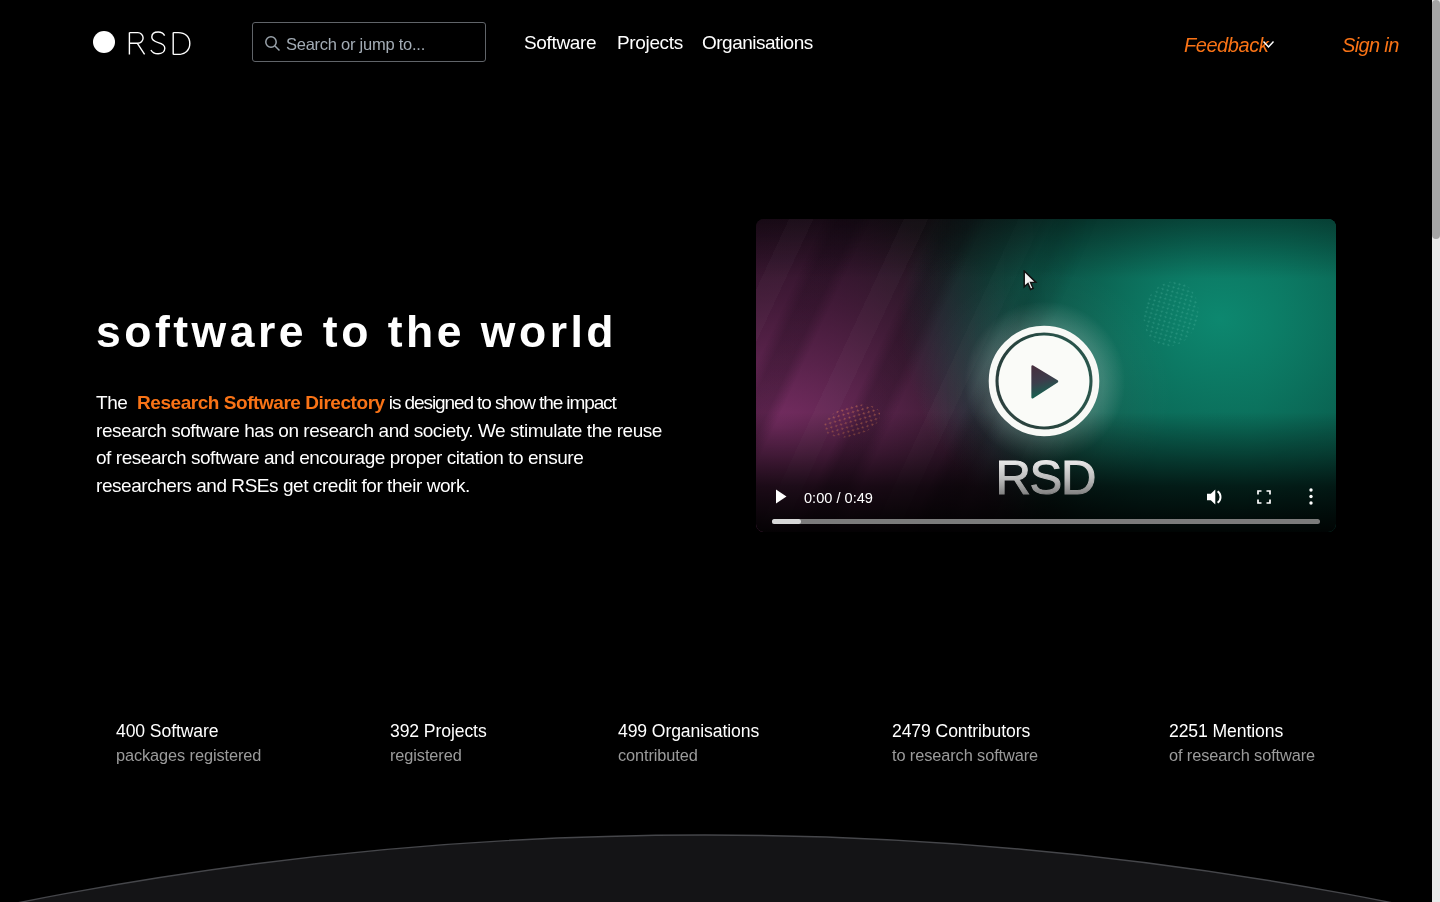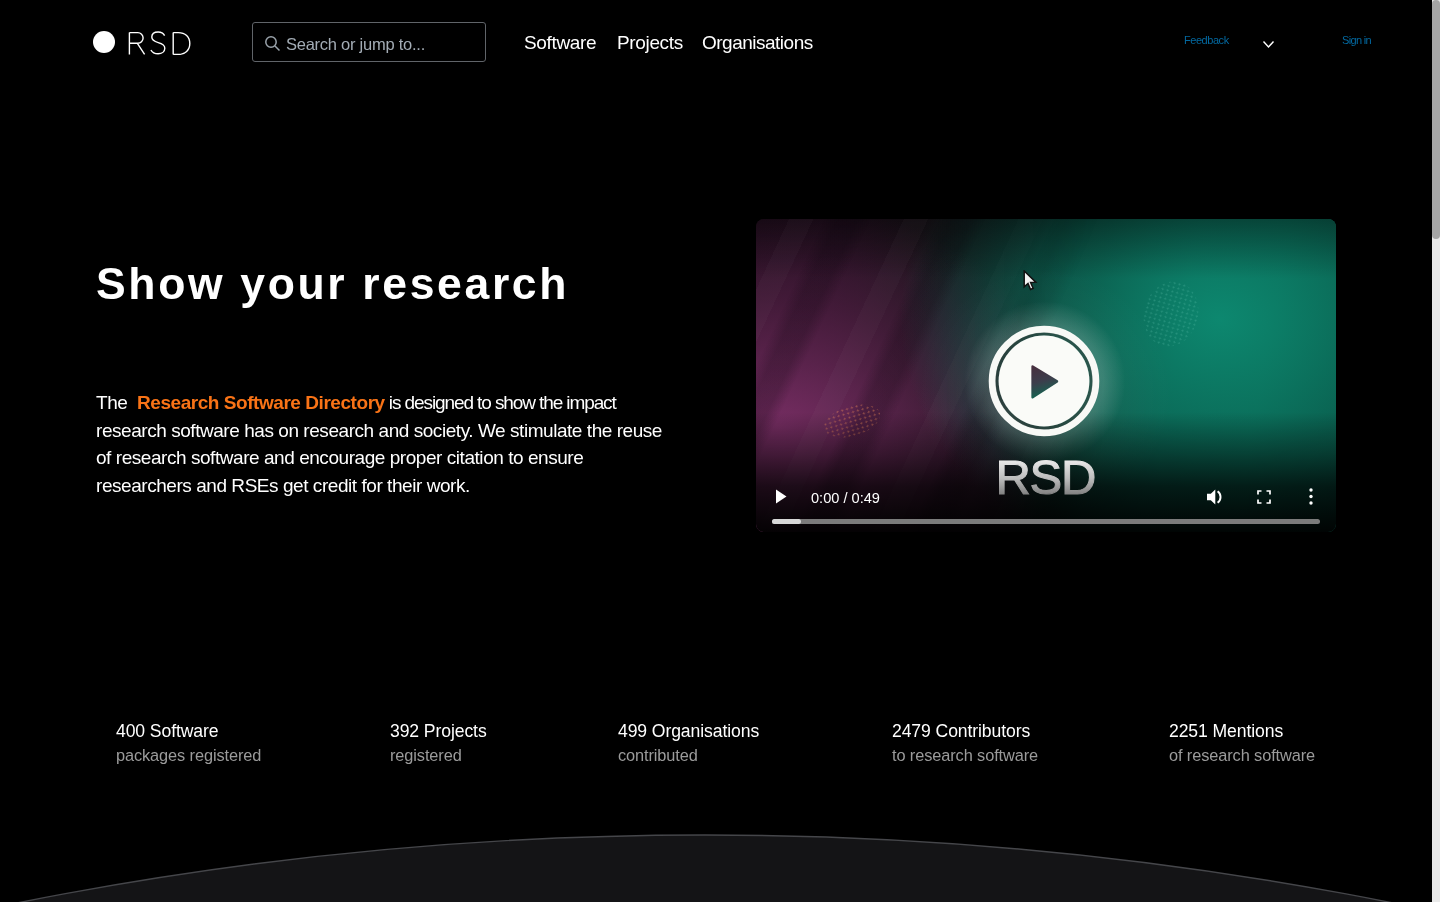--- a/index.html
+++ b/index.html
@@ -5,21 +5,21 @@
   * { margin:0; padding:0; box-sizing:border-box; }
   html,body { width:1440px; height:902px; background:#000; overflow:hidden; }
   body { font-family:"Liberation Sans", sans-serif; position:relative; color:#fff; }
   .abs { position:absolute; }
 
   
   .logo-dot { left:93px; top:31px; width:22px; height:22px; border-radius:50%; background:#fff; }
   .searchbox { left:252px; top:22px; width:234px; height:40px; border:1px solid #606469; border-radius:3px; }
   .searchph { left:286px; top:23.5px; height:40px; line-height:40px; font-size:16.5px; letter-spacing:-0.25px; color:#a3acb5; }
   .navlink { top:32px; font-size:19px; color:#fff; letter-spacing:-0.35px; }
-  .hdrright { top:34px; font-size:11px; color:#0369a1; letter-spacing:-0.3px; }
+  .hdrright { top:34px; font-size:20px; color:#f97316; letter-spacing:-0.3px;font-style:italic; }
 
   
   .h1 { left:96px; top:259.5px; font-size:44.5px; line-height:48px; font-weight:700; color:#fff; white-space:nowrap; }
   .h1 .l1 { letter-spacing:2.65px; }
   .h1 .l2 { letter-spacing:3.5px; }
   .para { left:96px; top:389px; font-size:19px; letter-spacing:-0.45px; line-height:27.7px; color:#fff; }
   .para a { color:#f97316; font-weight:700; text-decoration:none; }
 
   
   .stat { top:720px; }
@@ -46,21 +46,21 @@
   .ctrlgrad { position:absolute; left:0; right:0; bottom:0; height:120px;
     background: linear-gradient(rgba(0,0,0,0) 0%, rgba(0,0,0,0.38) 35%, rgba(0,0,0,0.72) 62%, rgba(0,0,0,0.95) 100%); }
   .dots-orange { position:absolute; left:67px; top:187px; width:58px; height:30px;
     background-image: radial-gradient(rgba(255,150,90,0.7) 0.8px, rgba(255,150,90,0) 1.3px);
     background-size:5px 4.4px; transform:rotate(-16deg); opacity:0.6; border-radius:50%; }
   .dots-teal { position:absolute; left:388px; top:62px; width:54px; height:66px;
     background-image: radial-gradient(rgba(140,230,210,0.45) 0.8px, rgba(140,230,210,0) 1.3px);
     background-size:5px 4.4px; transform:rotate(15deg); opacity:0.45; border-radius:50%; }
   .timebar { position:absolute; left:15.5px; top:300px; width:548px; height:4.5px; background:#7b7b7b; border-radius:2.5px; }
   .timebar .played { position:absolute; left:0; top:0; width:29px; height:4.5px; background:#d7d7d7; border-radius:2.5px; }
-  .vtime { position:absolute; left:48px; top:270.5px; font-size:14.6px; color:#fff; letter-spacing:0;margin-left:7px; }
+  .vtime { position:absolute; left:48px; top:270.5px; font-size:14.6px; color:#fff; letter-spacing:0; }
 
   
   .arc { left:0; top:810px; }
   
   .sb-track { left:1432px; top:0; width:8px; height:902px; background:#e9e9e9; }
   .sb-thumb { left:1432px; top:0; width:8px; height:239px; background:#a6a6a6; border-radius:4px; }
 </style>
 </head>
 <body>
 
@@ -78,21 +78,21 @@
   <div class="abs searchph">Search or jump to...</div>
   <div class="abs navlink" style="left:524px">Software</div>
   <div class="abs navlink" style="left:617px">Projects</div>
   <div class="abs navlink" style="left:702px; letter-spacing:-0.5px">Organisations</div>
   <div class="abs hdrright" style="left:1184px; letter-spacing:-0.45px">Feedback</div>
   <svg class="abs" style="left:1262px; top:40px" width="13" height="9" viewBox="0 0 13 9" fill="none" stroke="#fff" stroke-width="1.4">
     <path d="M1.5,1.5 L6.5,7 L11.5,1.5"></path>
   </svg>
   <div class="abs hdrright" style="left:1342px; letter-spacing:-0.65px">Sign in</div>
 
-  <div class="abs h1"><span class="l1">Show your research</span><br></div>
+  <div class="abs h1"><br><span class="l2">software to the world</span></div>
   <div class="abs para">The&nbsp; <a href="#">Research Software Directory</a><span style="letter-spacing:-1.1px"> is designed to show the impact</span><br>research software has on research and society. We stimulate the reuse<br>of research software and encourage proper citation to ensure<br>researchers and RSEs get credit for their work.</div>
 
   <div class="abs video">
     <div class="poster"></div>
     <div class="streaks"></div>
     <div class="dots-orange"></div>
     <div class="dots-teal"></div>
     <div class="ctrlgrad"></div>
 
     <svg class="abs" style="left:228px; top:102px" width="120" height="120" viewBox="0 0 120 120">

